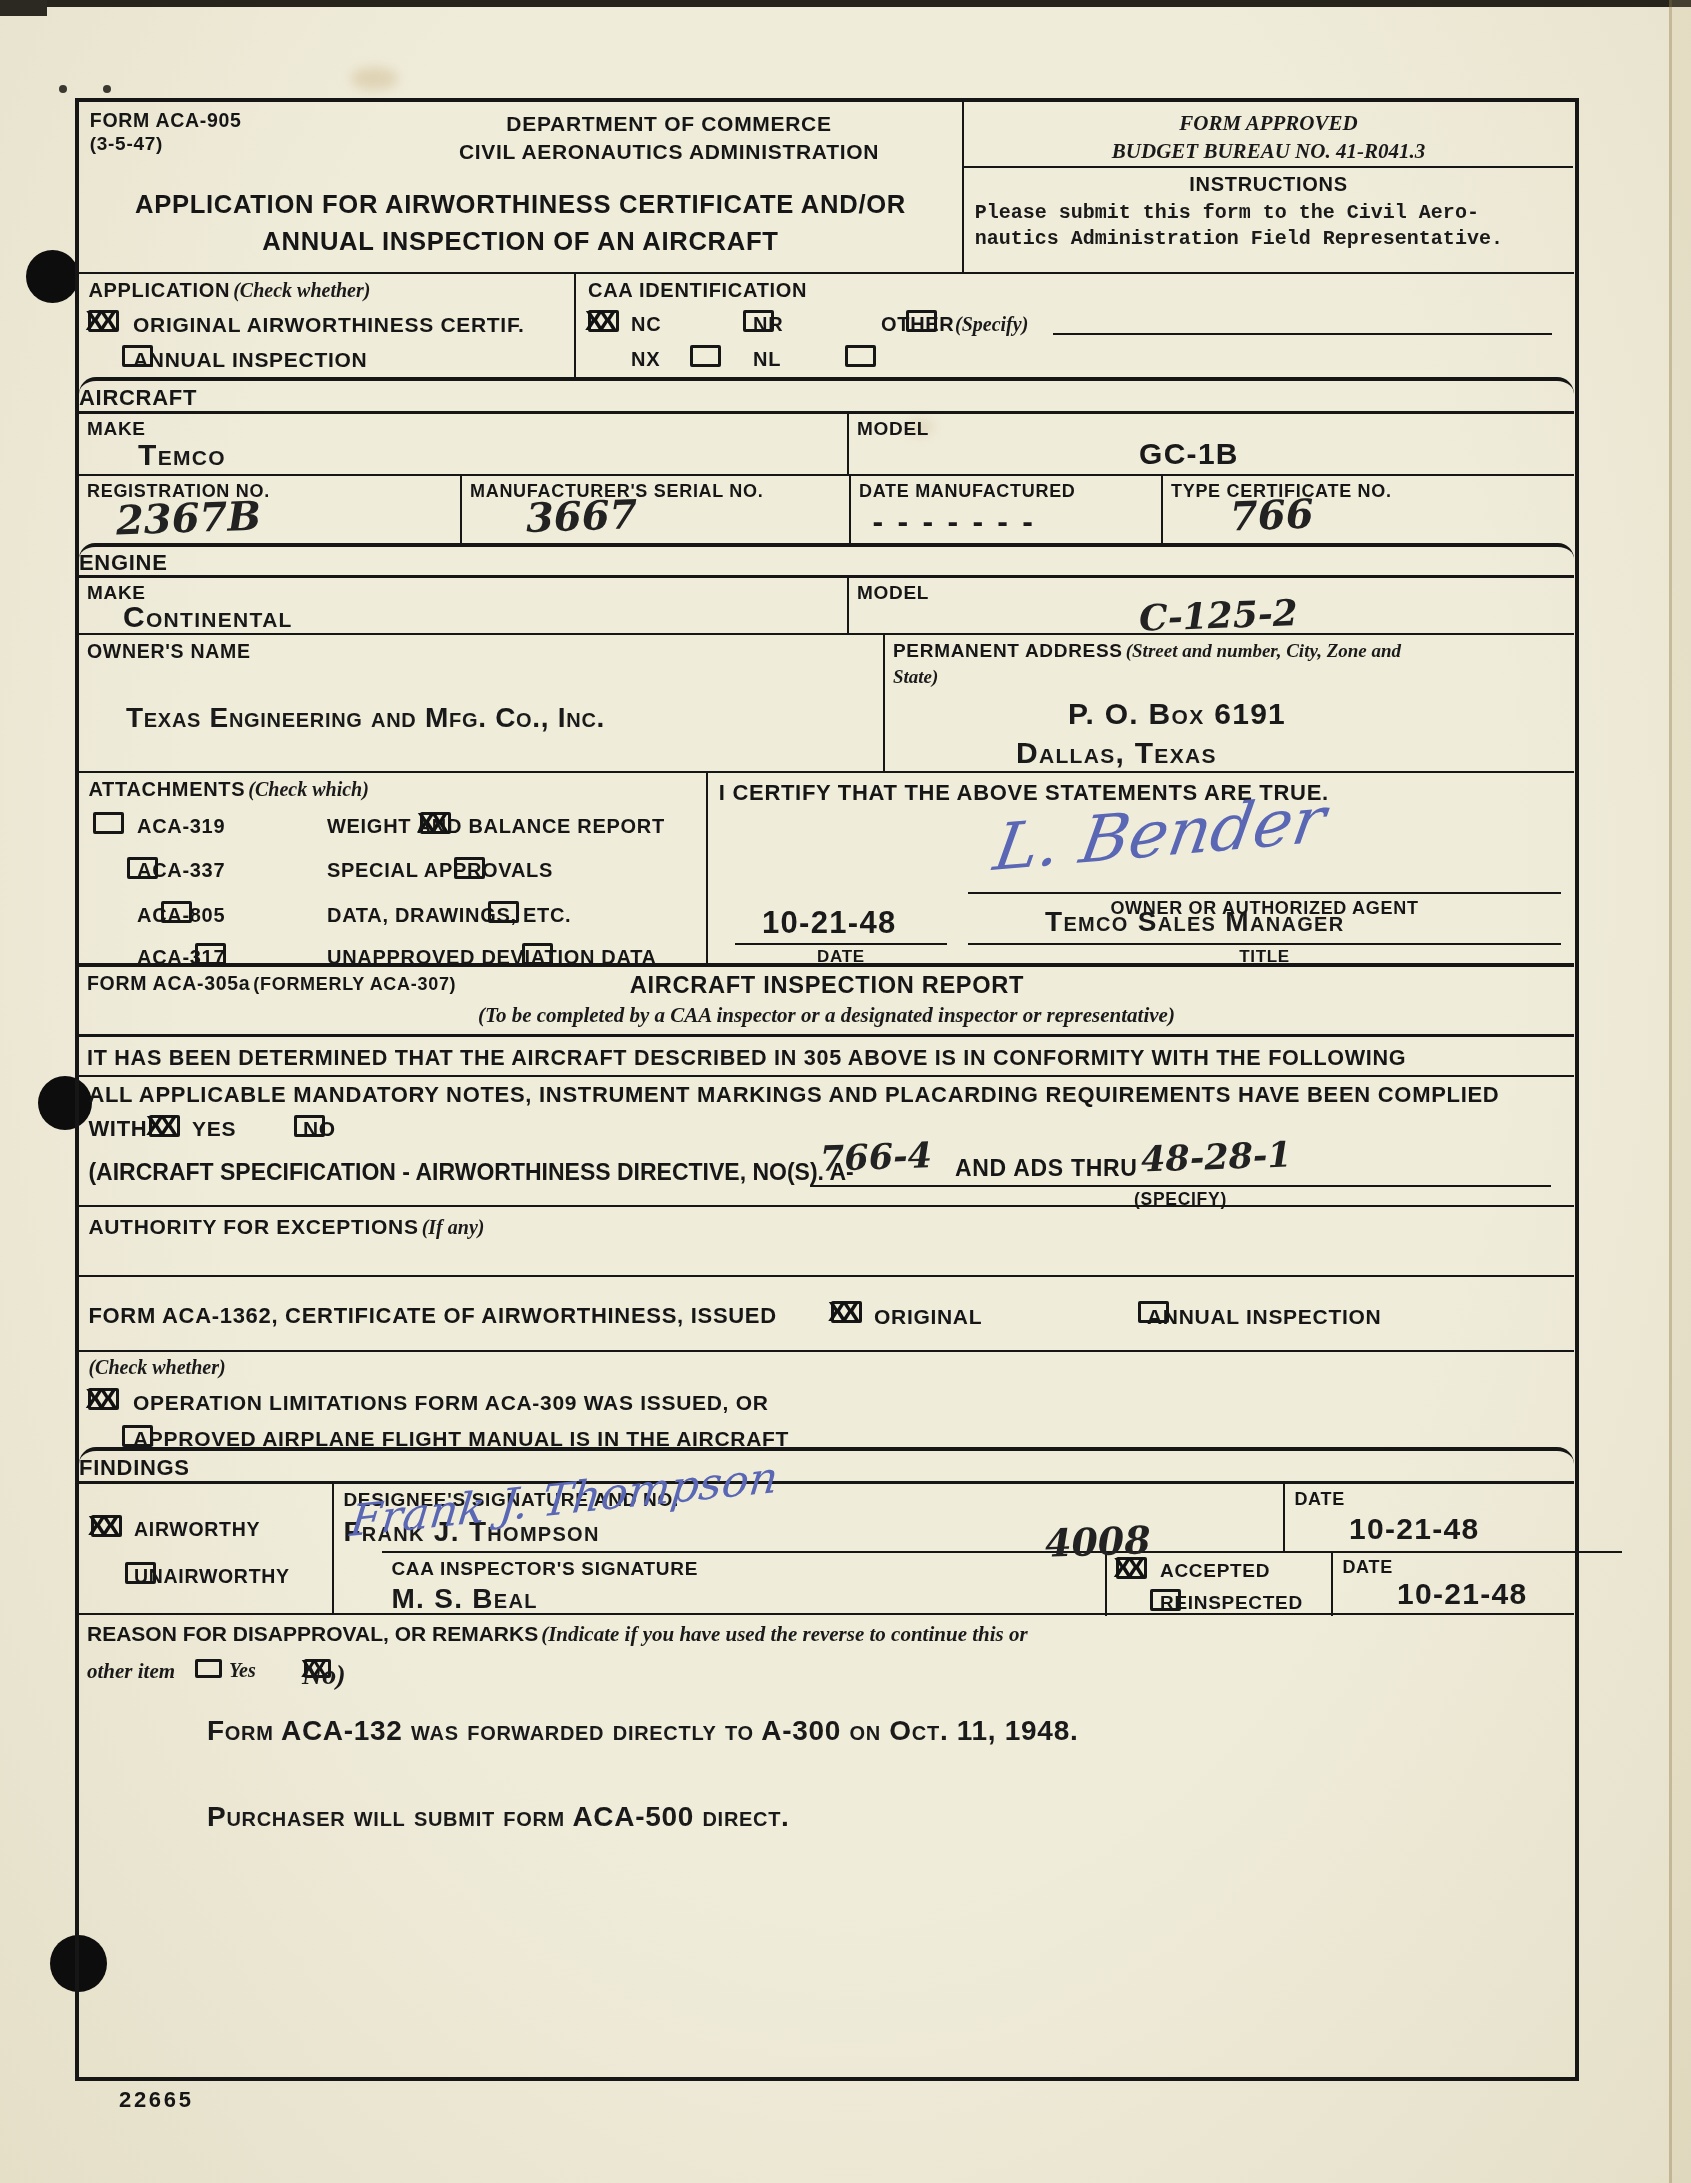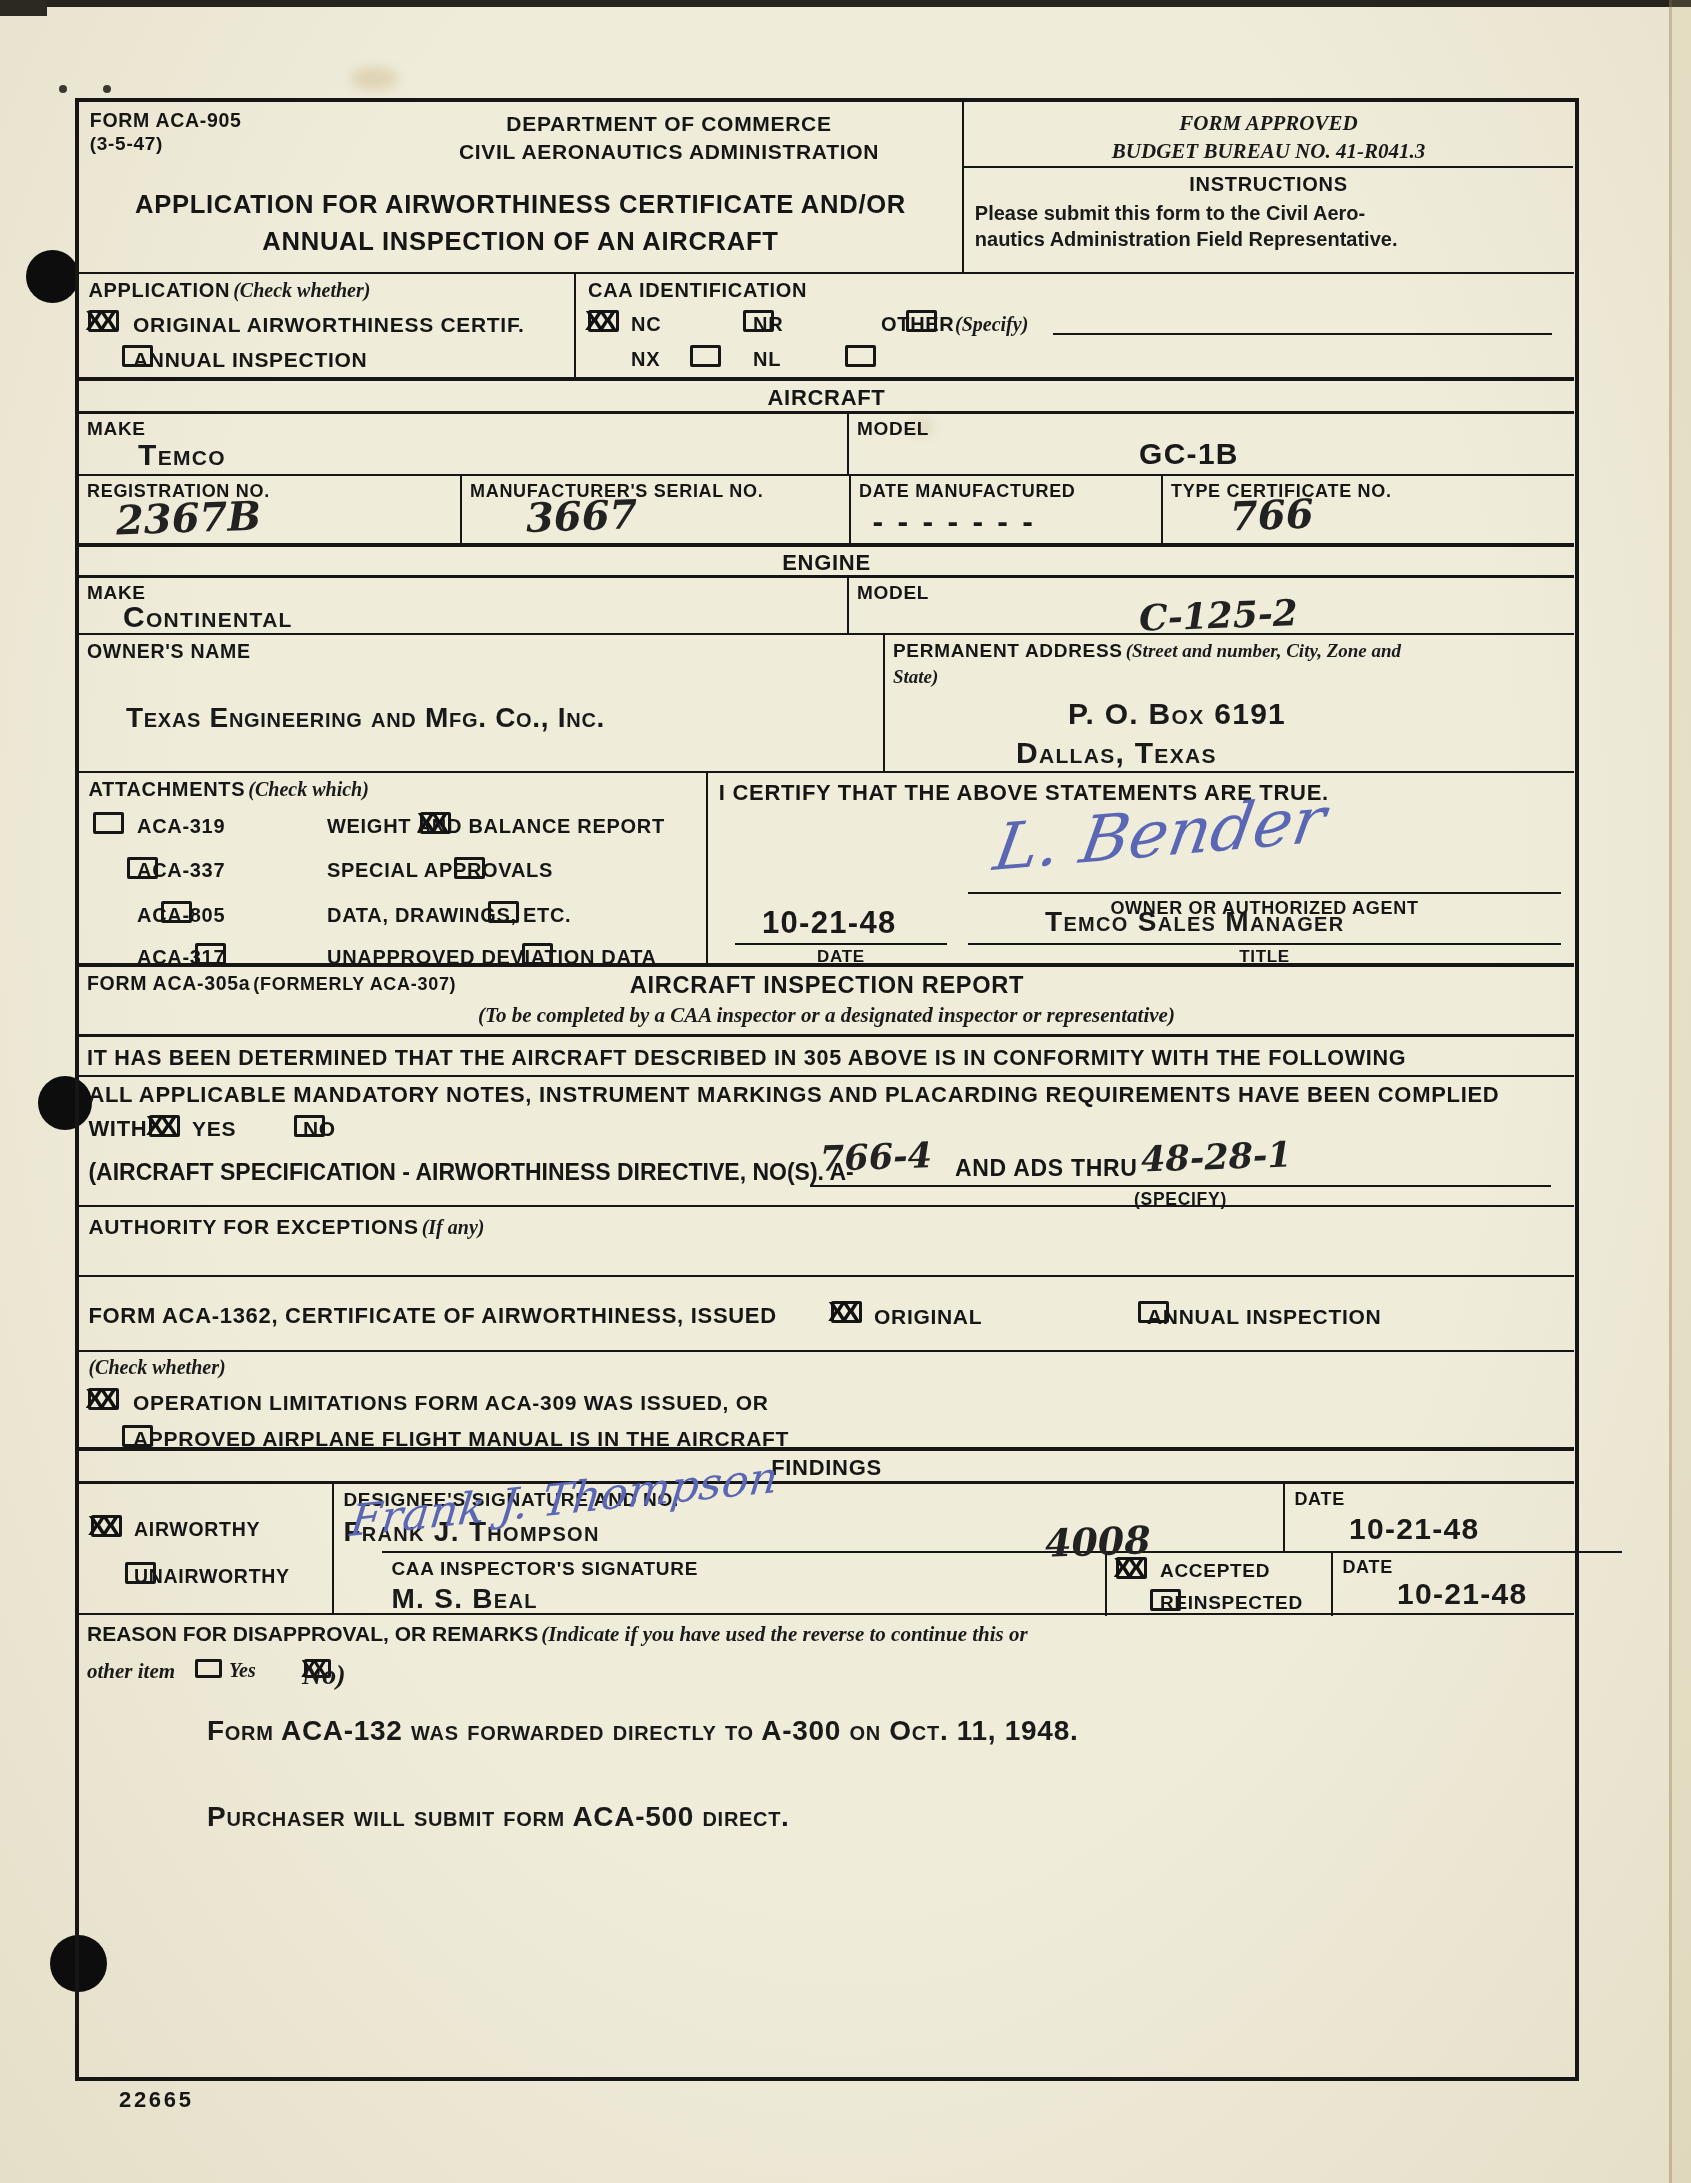--- a/index.html
+++ b/index.html
@@ -4,27 +4,27 @@
 <style>
   html,body{margin:0;padding:0;}
   #page{position:relative;width:1692px;height:2183px;overflow:hidden;color:#1a1a1a;
     background:radial-gradient(ellipse at 50% 40%, #efecda 55%, #e5dfc8 100%);
     font-family:"Liberation Sans",sans-serif;}
   .abs{position:absolute;}
   #form{position:absolute;left:75px;top:98px;width:1504px;height:1983px;
     border:4.7px solid #161616;box-sizing:border-box;}
   .row{position:absolute;left:0;width:1495px;border-top:2.7px solid #161616;box-sizing:border-box;}
   .row.first{border-top:none;}
-  .band{text-align:center;font-weight:700;letter-spacing:2px;}
+  .band{font-weight:700;letter-spacing:2px;border-radius:17px;}
   .cell{position:absolute;top:0;bottom:0;box-sizing:border-box;}
   .vl{border-left:2.7px solid #161616;}
   .lbl{font-weight:700;color:#161616;letter-spacing:0.7px;white-space:nowrap;}
   .sc{font-variant:small-caps;}
   .typed{font-weight:700;letter-spacing:1.3px;white-space:nowrap;}
-  .ser{font-family:Liberation Sans, sans-serif;font-weight:700;}
+  .ser{font-family:Liberation Mono, monospace;font-weight:700;}
   .it{font-family:"Liberation Serif",serif;font-style:italic;font-weight:700;white-space:nowrap;}
   .hand{font-family:"DejaVu Serif",serif;font-style:italic;font-weight:700;color:#222;
     white-space:nowrap;transform:rotate(-2deg);}
   .script{font-family:"DejaVu Serif",serif;font-style:italic;font-weight:400;color:#5a67b5;
     white-space:nowrap;}
   .cb{display:inline-block;position:relative;width:31px;height:21.6px;border:3.4px solid #161616;
     border-radius:2px;box-sizing:border-box;vertical-align:middle;background:transparent;}
   .cb .mk{position:absolute;left:-6px;top:-8px;font-family:"Liberation Sans",sans-serif;
     font-weight:900;font-size:28px;letter-spacing:-5.4px;color:#111;}
   .cb.sm{width:27px;height:19px;}

